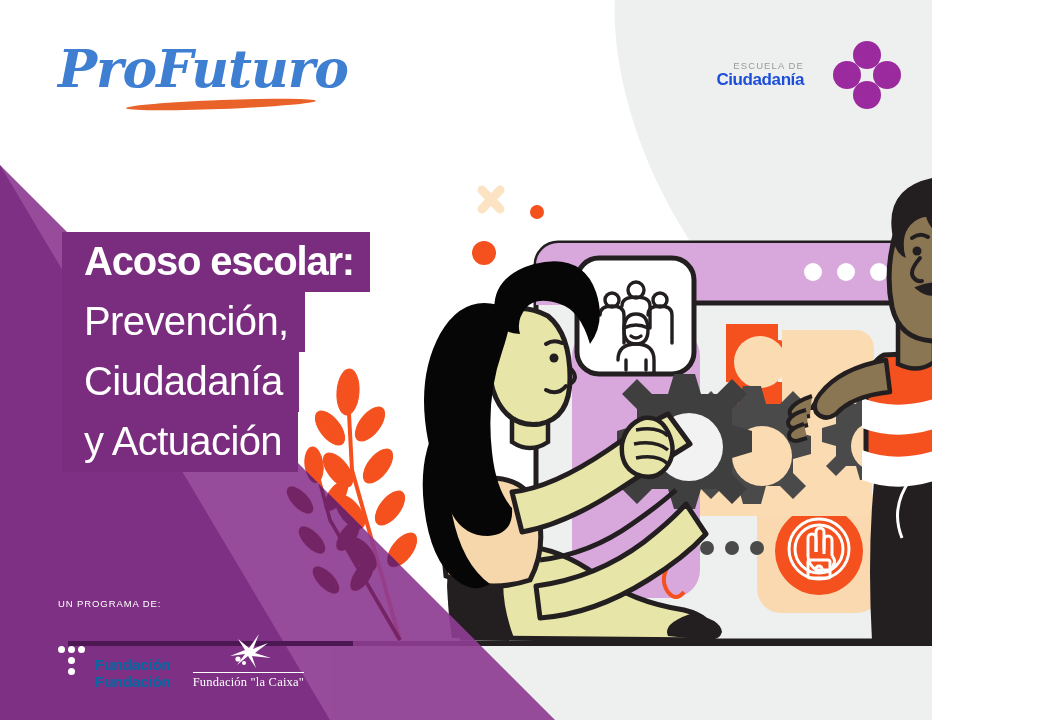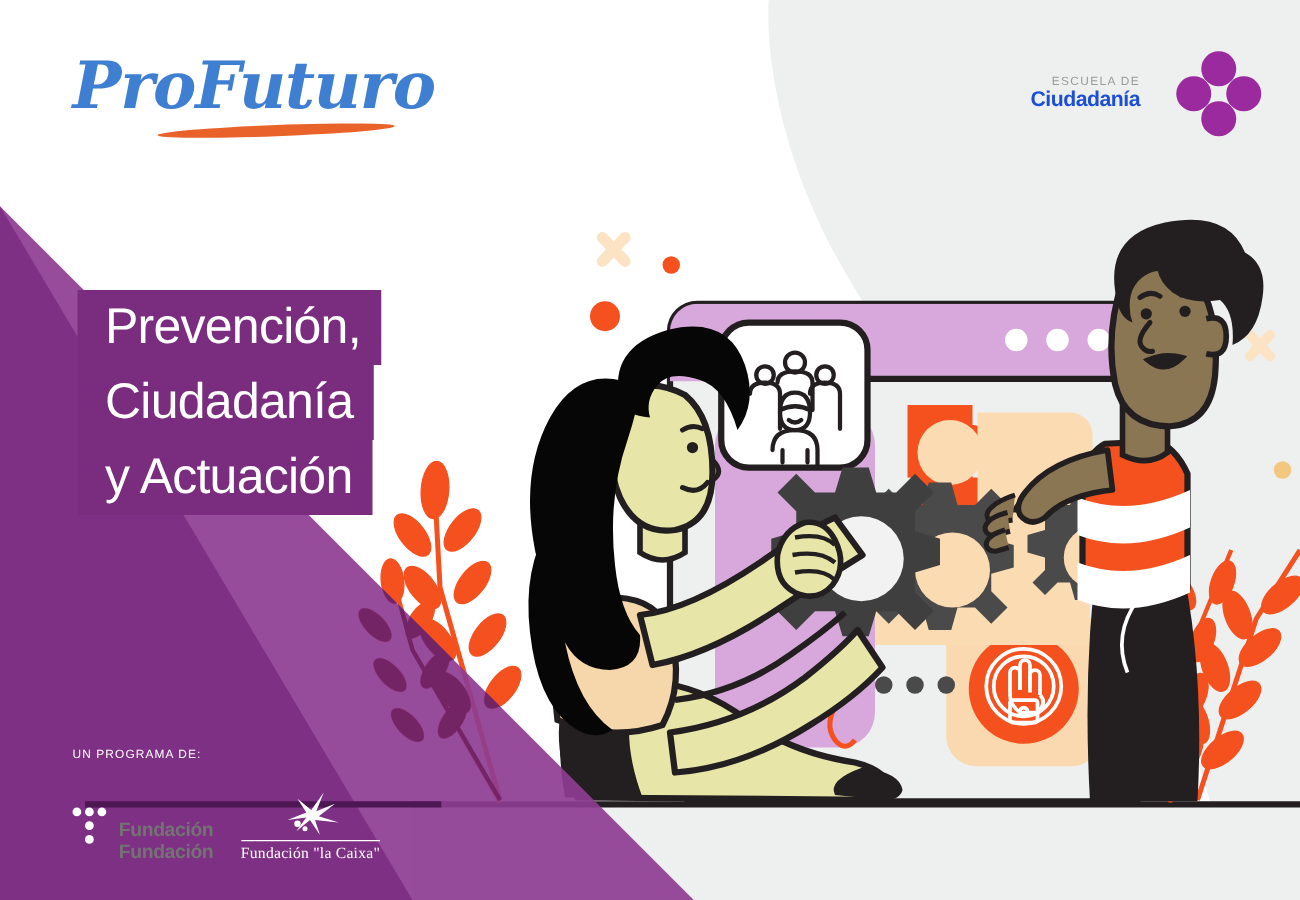--- a/index.html
+++ b/index.html
@@ -2,21 +2,21 @@
 <html><head>
 <meta charset="utf-8">
 <style>
   html,body{margin:0;padding:0;}
   body{
     width:1040px;height:720px;
     background:#ffffff;
     font-family:"Liberation Sans", sans-serif;
     overflow:hidden;
   }
-  #stage{position:relative;width:1040px;height:720px;overflow:hidden;background:#ffffff;}
+  #stage{position:relative;width:932px;height:720px;overflow:hidden;background:#ffffff;}
   .svgfull{position:absolute;top:0;left:0;width:1040px;height:720px;display:block;}
 
   
   #brand-logo{
     position:absolute;left:58px;top:38px;width:300px;height:80px;
   }
   #brand-logo .pf-text{
     font-family:"DejaVu Serif", serif;
     font-style:italic;
     font-weight:700;
@@ -70,21 +70,21 @@
   #sponsor-block{position:absolute;left:58px;top:598px;z-index:40;}
   #un-programa{
     font-size:9.5px;letter-spacing:0.9px;color:#ffffff;font-weight:400;
     margin-bottom:14px;
   }
   #sponsor-row{display:flex;align-items:flex-end;gap:22px;}
   .ft-logo{display:flex;align-items:center;gap:9px;}
   .ft-dots{width:28px;height:30px;position:relative;}
   .ft-dots i{position:absolute;width:7px;height:7px;border-radius:50%;background:#fff;display:block;}
   .ft-name{
-    color:#737373;font-size:15.5px;font-weight:700;line-height:17px;letter-spacing:-0.3px;margin-top:33px;
+    color:#0369a1;font-size:15.5px;font-weight:700;line-height:17px;letter-spacing:-0.3px;margin-top:33px;
   }
   .caixa{display:flex;flex-direction:column;align-items:center;}
   .caixa-word{
     color:#fff;font-family:"Liberation Serif", serif;font-size:12.5px;letter-spacing:0.2px;
     border-top:1px solid #fff;padding-top:2px;margin-top:2px;
   }
 </style>
 </head>
 <body>
 
@@ -383,20 +383,21 @@
     </div>
     <svg width="70" height="70" viewBox="0 0 70 70">
       <circle cx="35" cy="15" r="14" fill="#9b2a9e"></circle>
       <circle cx="15" cy="35" r="14" fill="#9b2a9e"></circle>
       <circle cx="55" cy="35" r="14" fill="#9b2a9e"></circle>
       <circle cx="35" cy="55" r="14" fill="#9b2a9e"></circle>
     </svg>
   </div>
 
   <div id="title-block">
+    <div class="tline bold tl1">Acoso escolar:</div>
     <div class="tline tl2">Prevención,</div>
     <div class="tline tl3">Ciudadanía</div>
     <div class="tline tl4">y Actuación</div>
   </div>
 
   <div id="sponsor-block">
     <div id="un-programa">UN PROGRAMA DE:</div>
     <div id="sponsor-row">
 
       <div class="ft-logo">

